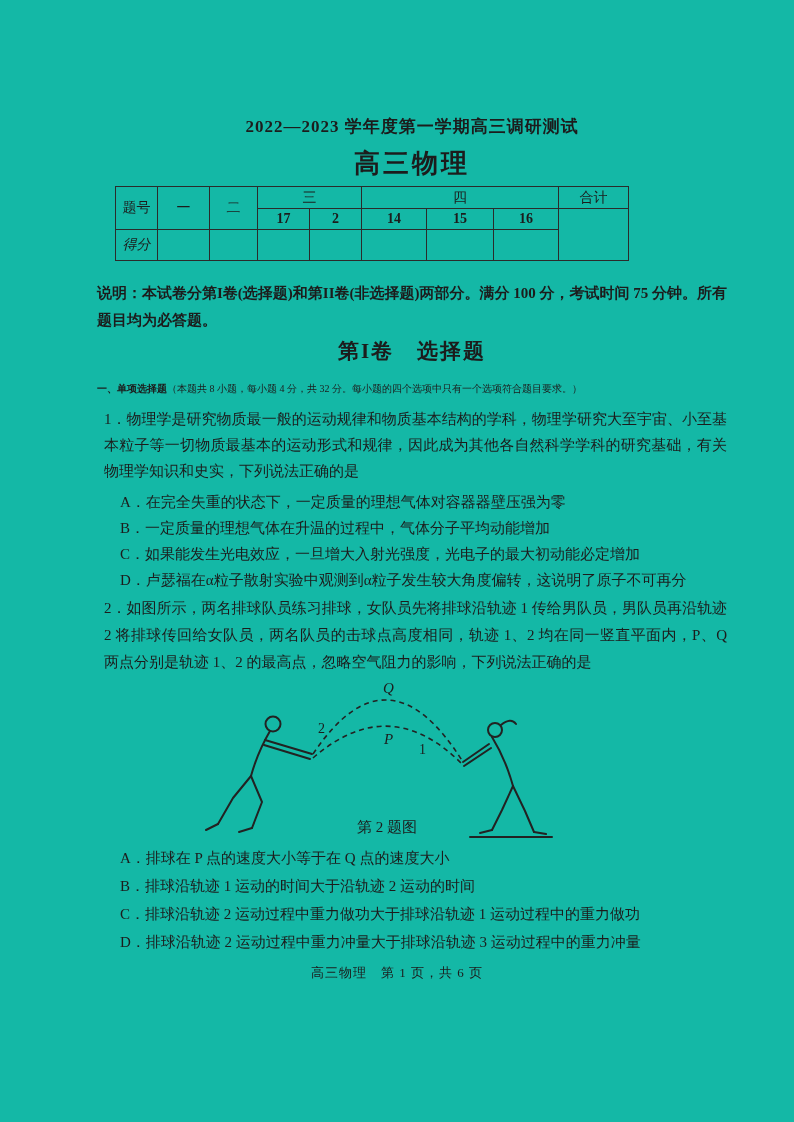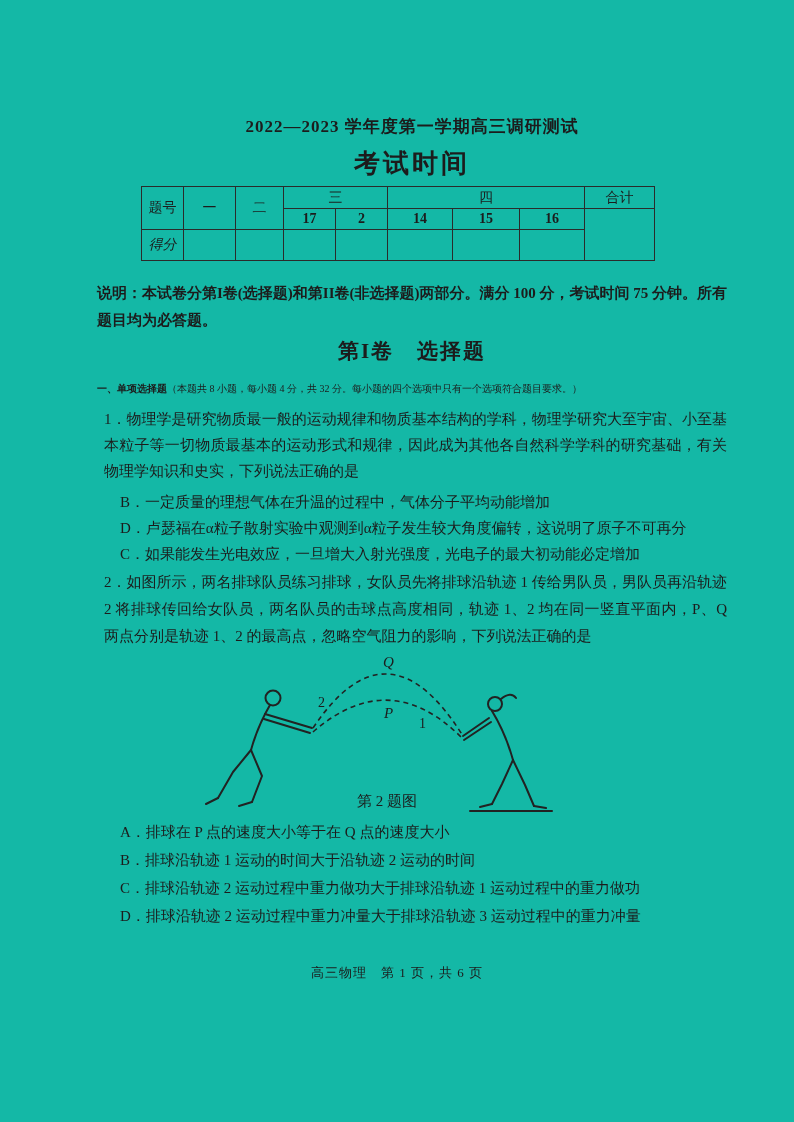--- a/index.html
+++ b/index.html
@@ -26,21 +26,21 @@
     margin:10px 0 0 0;
     text-align:center;
     font-size:26px;
     font-weight:600;
     line-height:32px;
     letter-spacing:3px;
   }
   table.score{
     border-collapse:collapse;
     table-layout:fixed;
-    margin:6px 0 0 44px;
+    margin:6px 0 0 18px;
     width:513px;
     border-radius:30px;
   }
   table.score td{
     border:1px solid #2b2b2b;
     text-align:center;
     vertical-align:middle;
     font-size:14px;
     padding:0;
     overflow:hidden;
@@ -116,21 +116,21 @@
   }
   .sketch{stroke:#222;stroke-width:2;fill:none;stroke-linecap:round;stroke-linejoin:round;}
   .arc{stroke:#222;stroke-width:1.6;fill:none;stroke-dasharray:5 4;}
 </style>
 </head>
 <body>
 
 <div class="page">
 
   <p class="title1">2022—2023 学年度第一学期高三调研测试</p>
-  <p class="title2">考试时间</p>
+  <p class="title2">高三物理</p>
 
   <table class="score">
     <colgroup>
       <col style="width:42px">
         <col style="width:52px">
         <col style="width:48px">
       <col style="width:52px">
         <col style="width:52px">
         <col style="width:65px">
       <col style="width:67px">
@@ -169,23 +169,24 @@
 
   <p class="instructions">说明：本试卷分第I卷(选择题)和第II卷(非选择题)两部分。满分 100 分，考试时间 75 分钟。所有题目均为必答题。</p>
 
   <p class="part-title">第I卷　选择题</p>
 
   <p class="section-heading"><span class="bold">一、单项选择题</span><span>（本题共 8 小题，每小题 4 分，共 32 分。每小题的四个选项中只有一个选项符合题目要求。）</span></p>
 
   <p class="stem">1．物理学是研究物质最一般的运动规律和物质基本结构的学科，物理学研究大至宇宙、小至基本粒子等一切物质最基本的运动形式和规律，因此成为其他各自然科学学科的研究基础，有关物理学知识和史实，下列说法正确的是</p>
 
   <div class="options">
+    <div class="option">A．在完全失重的状态下，一定质量的理想气体对容器器壁压强为零</div>
     <div class="option">B．一定质量的理想气体在升温的过程中，气体分子平均动能增加</div>
+    <div class="option">C．如果能发生光电效应，一旦增大入射光强度，光电子的最大初动能必定增加</div>
     <div class="option">D．卢瑟福在α粒子散射实验中观测到α粒子发生较大角度偏转，这说明了原子不可再分</div>
-    <div class="option">C．如果能发生光电效应，一旦增大入射光强度，光电子的最大初动能必定增加</div>
   </div>
 
   <p class="stem q2">2．如图所示，两名排球队员练习排球，女队员先将排球沿轨迹 1 传给男队员，男队员再沿轨迹 2 将排球传回给女队员，两名队员的击球点高度相同，轨迹 1、2 均在同一竖直平面内，P、Q 两点分别是轨迹 1、2 的最高点，忽略空气阻力的影响，下列说法正确的是</p>
 
   <div class="figure-wrap">
     <svg width="430" height="160" viewBox="0 0 430 160">
 
       <path class="arc" d="M141,74 Q216,-38 291,82"></path>
       <path class="arc" d="M141,78 Q218,11 291,85"></path>
 

